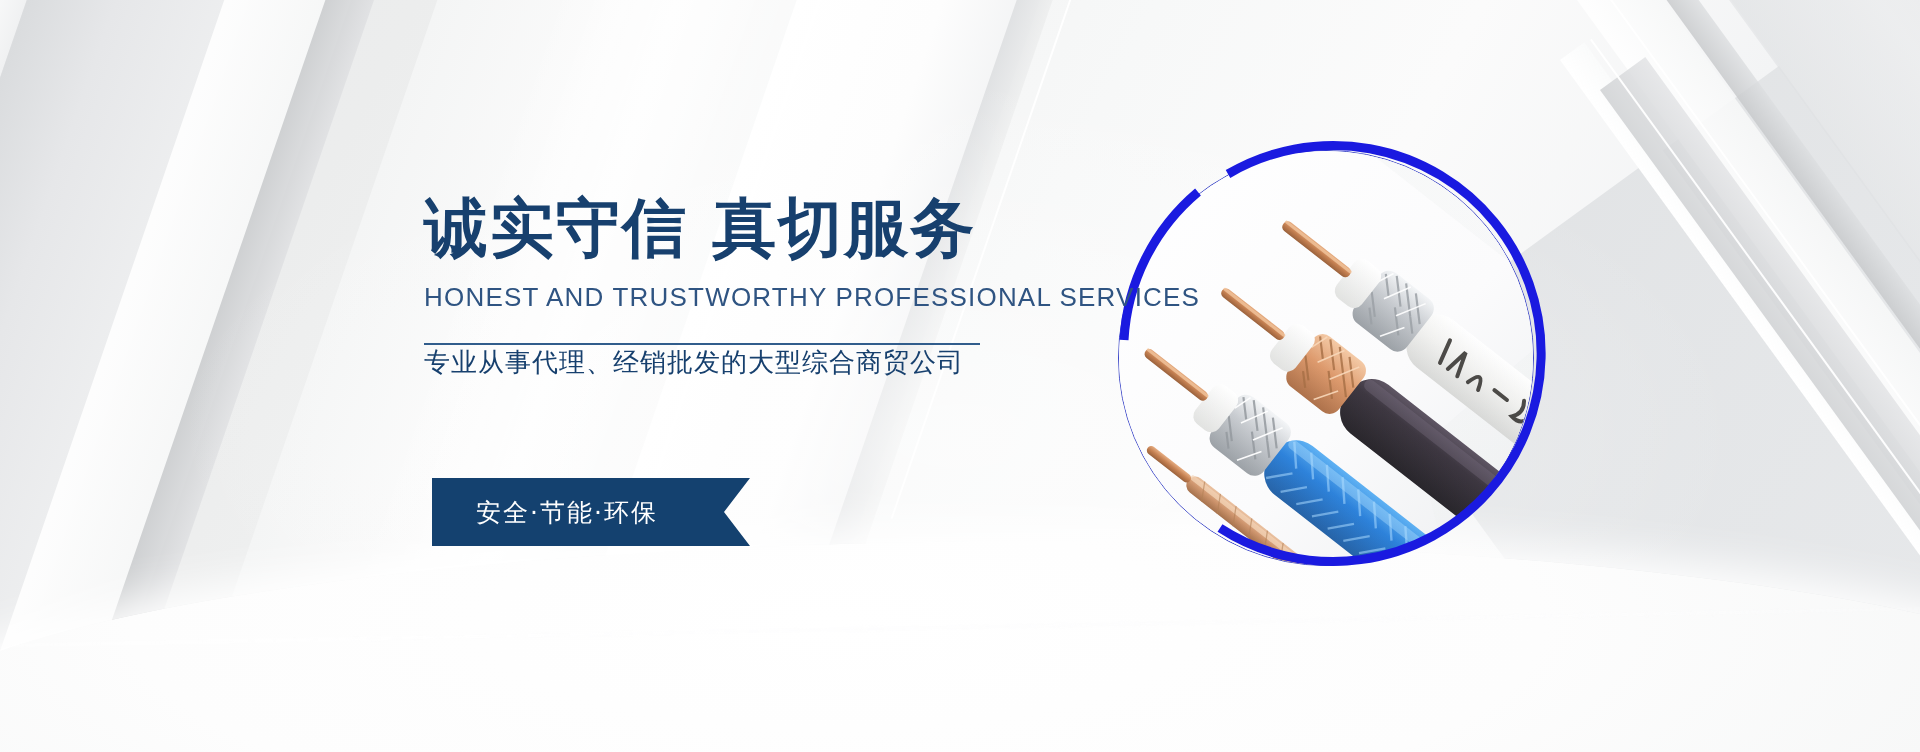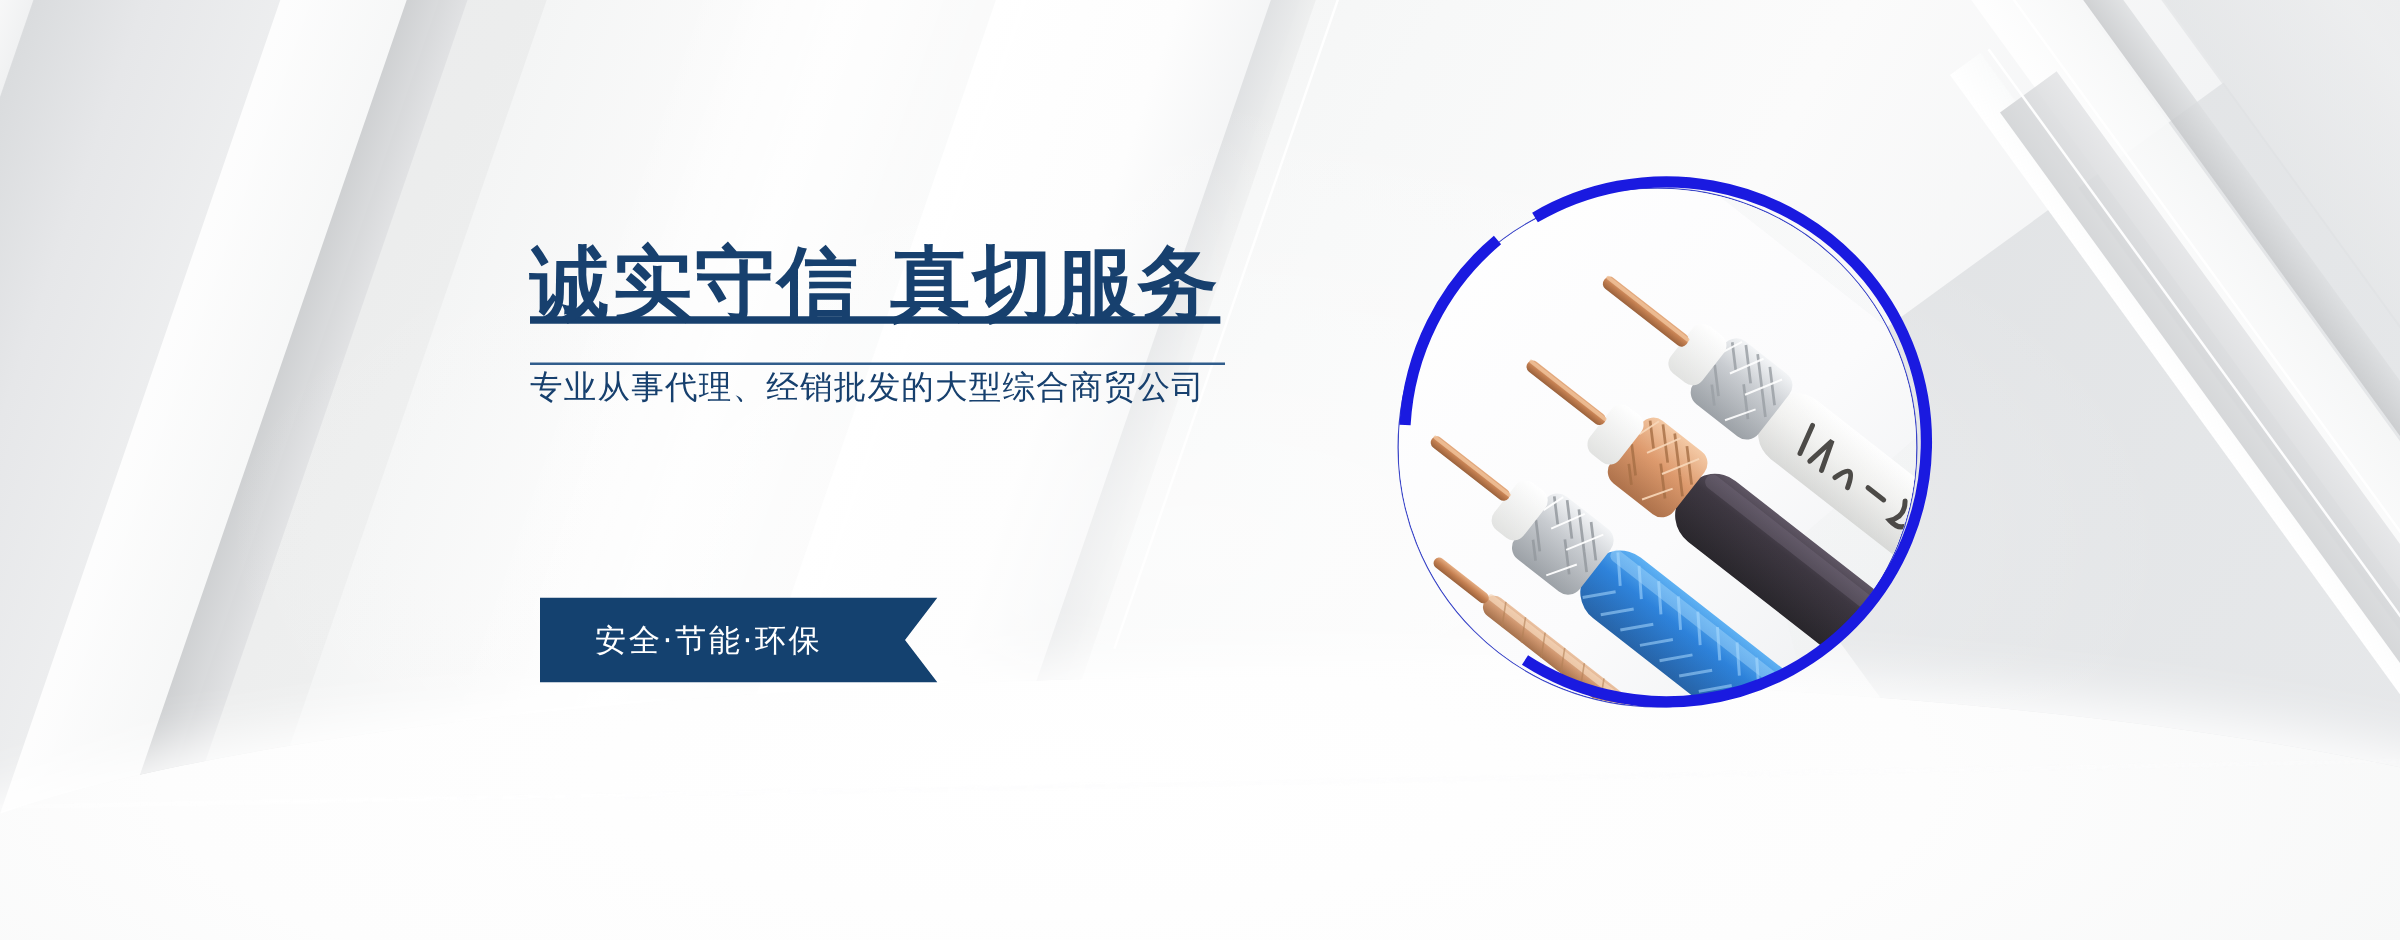--- a/index.html
+++ b/index.html
@@ -160,21 +160,20 @@
     pointer-events:none;
   }
 
   
   .copy{position:absolute;left:424px;top:196px;width:700px;}
 
   .headline{
     font-size:64px;line-height:1;font-weight:700;color:#17406e;
     letter-spacing:2px;white-space:nowrap;
     font-family:"DejaVu Sans","Liberation Sans",sans-serif;
-    text-decoration:underline;
   }
   .subline{
     margin-top:22px;
     font-size:26px;letter-spacing:1.2px;color:#2f5482;font-weight:400;
     white-space:nowrap;
     font-family:"Liberation Sans","DejaVu Sans",sans-serif;
   }
   .rule{
     margin-top:30px;width:556px;height:2px;background:#1b4b80;opacity:.9;
   }
@@ -395,20 +394,21 @@
       <path d="M 126 40
                A 208 208 0 1 1 118 394" fill="none" stroke="#1a1ae0" stroke-width="9" stroke-linecap="butt"></path>
 
       <path d="M 22 206
                A 208 208 0 0 1 96 58" fill="none" stroke="#1a1ae0" stroke-width="9" stroke-linecap="butt"></path>
     </svg>
   </div>
 
   <div class="copy">
     <div class="headline">诚实守信 真切服务</div>
+    <div class="subline">HONEST AND TRUSTWORTHY PROFESSIONAL SERVICES</div>
     <div class="rule"></div>
     <div class="tagline">专业从事代理、经销批发的大型综合商贸公司</div>
   </div>
 
   <div class="ribbon">
     <svg viewBox="0 0 318 52" preserveAspectRatio="none">
       <polygon points="0,0 318,0 292,26 318,52 0,52" fill="#14416f"></polygon>
     </svg>
     <div class="rb-text">安全·节能·环保</div>
   </div>

